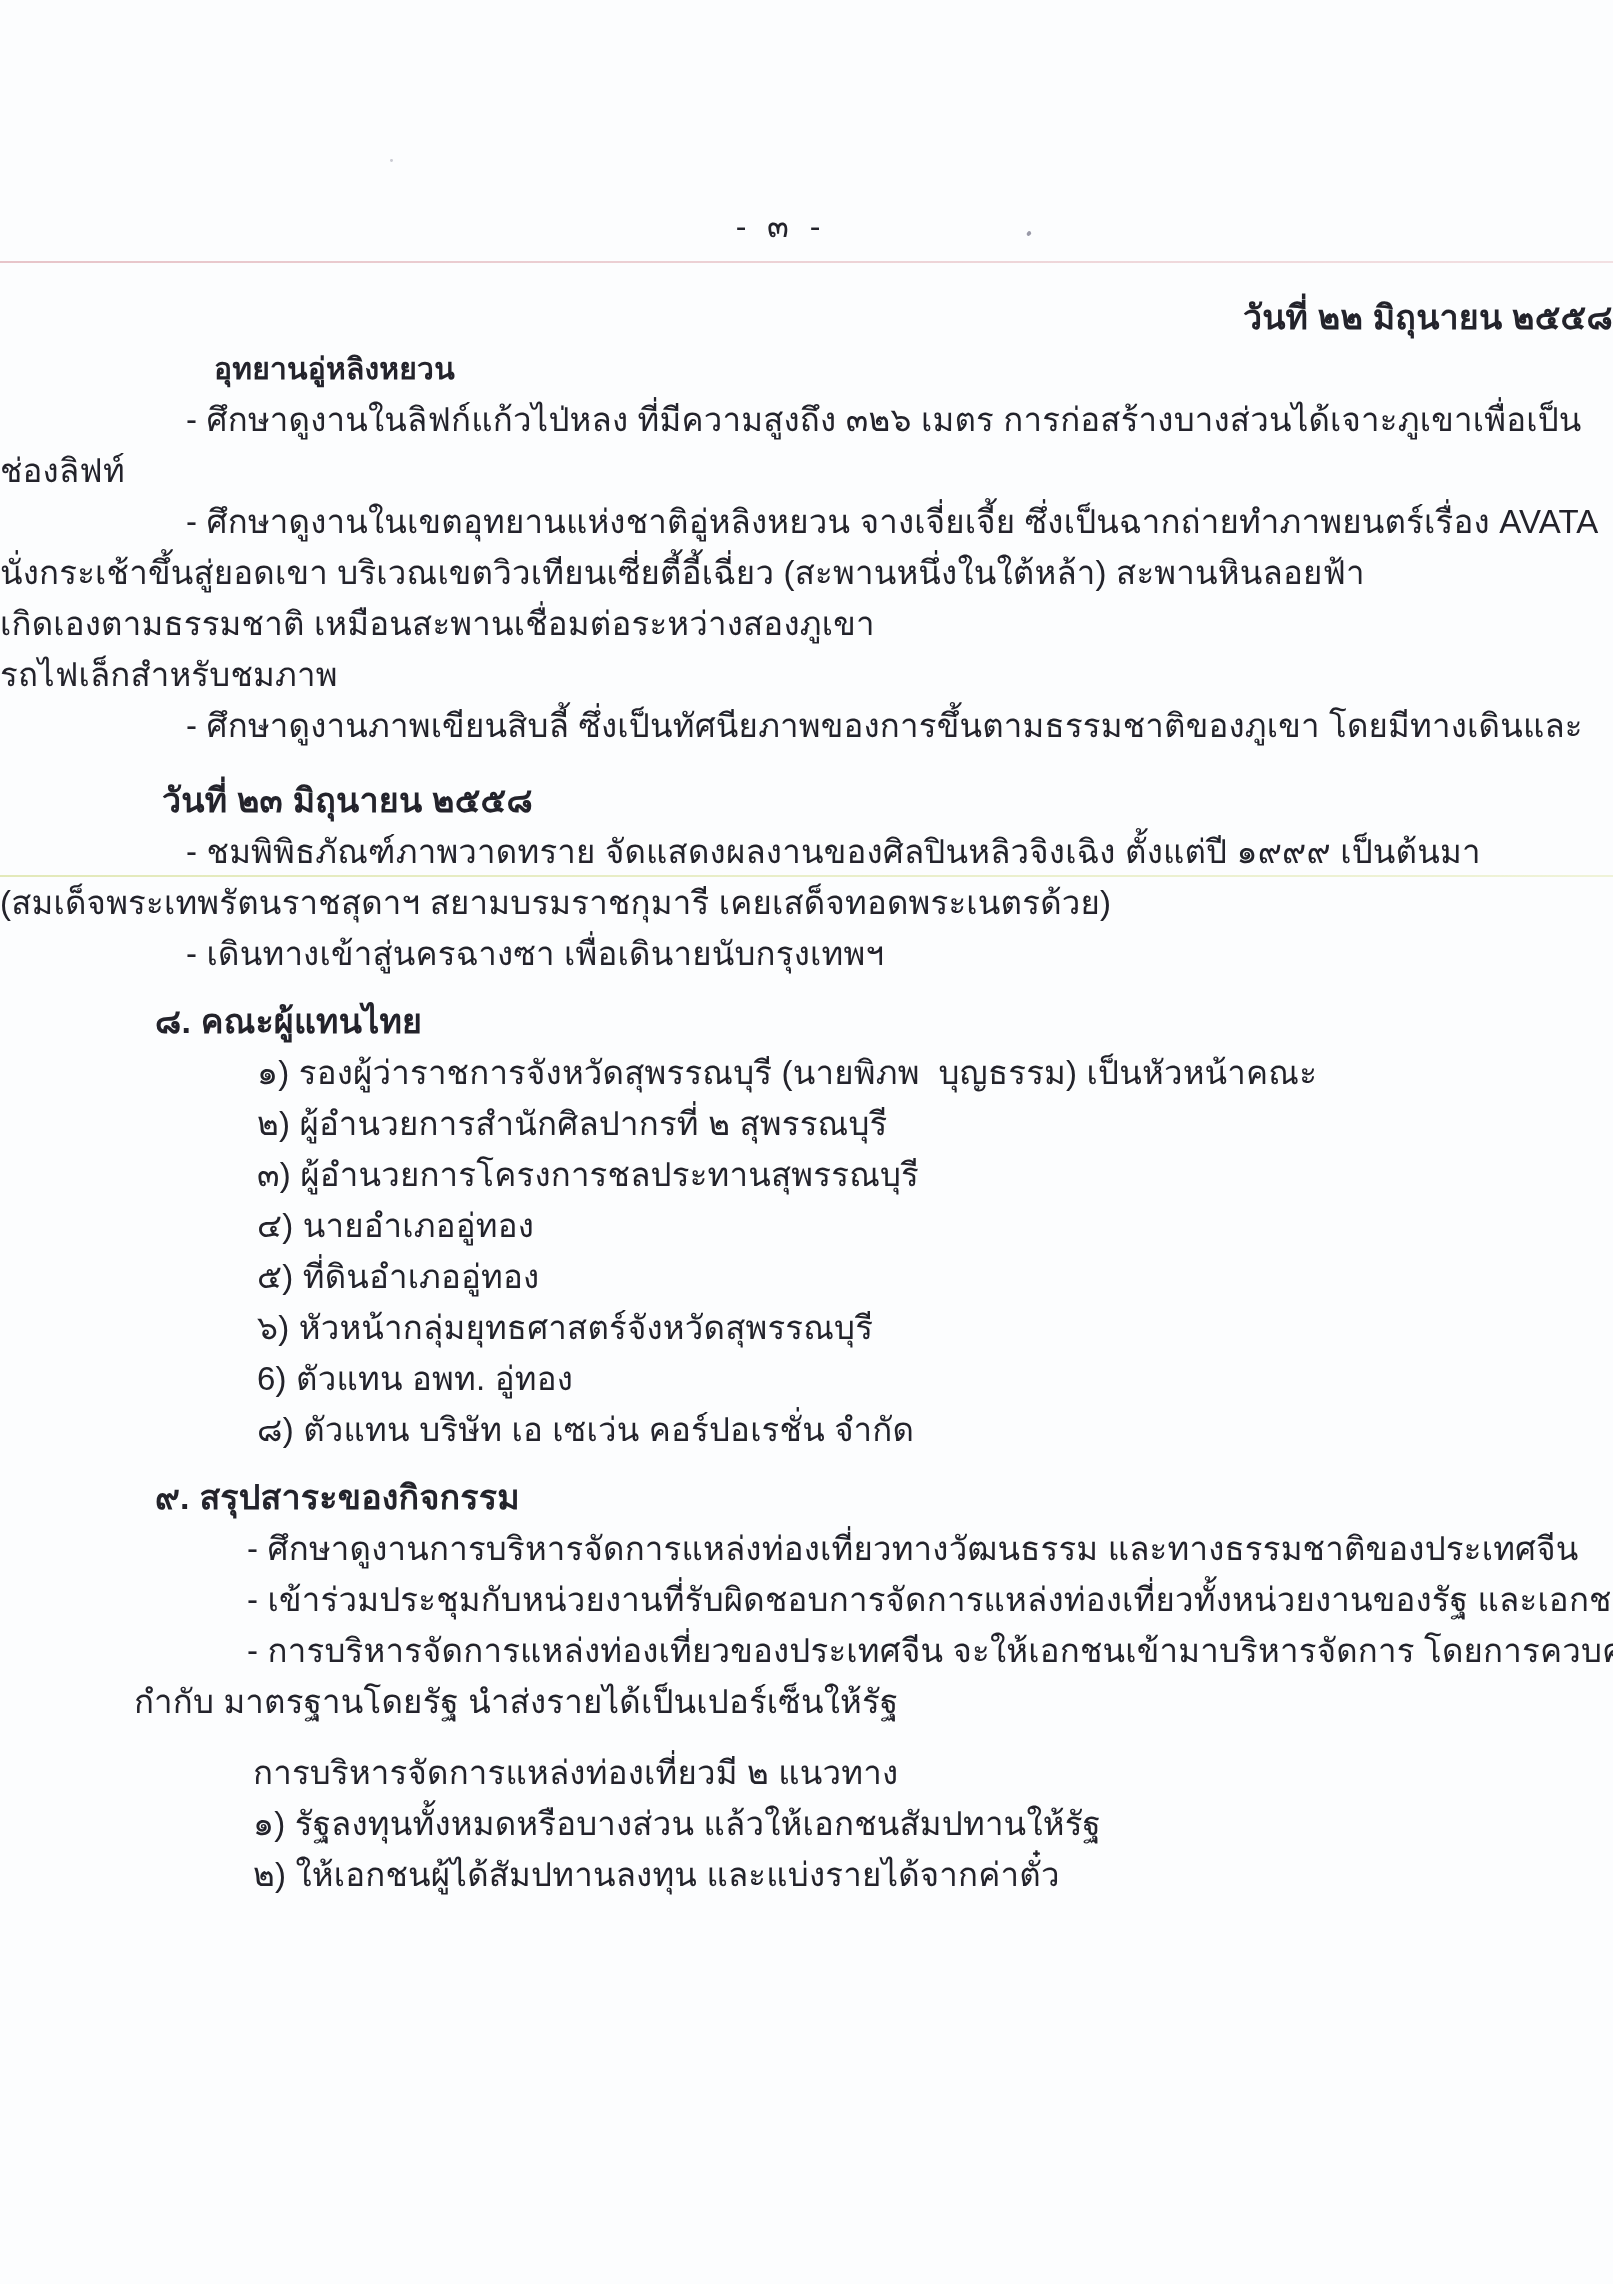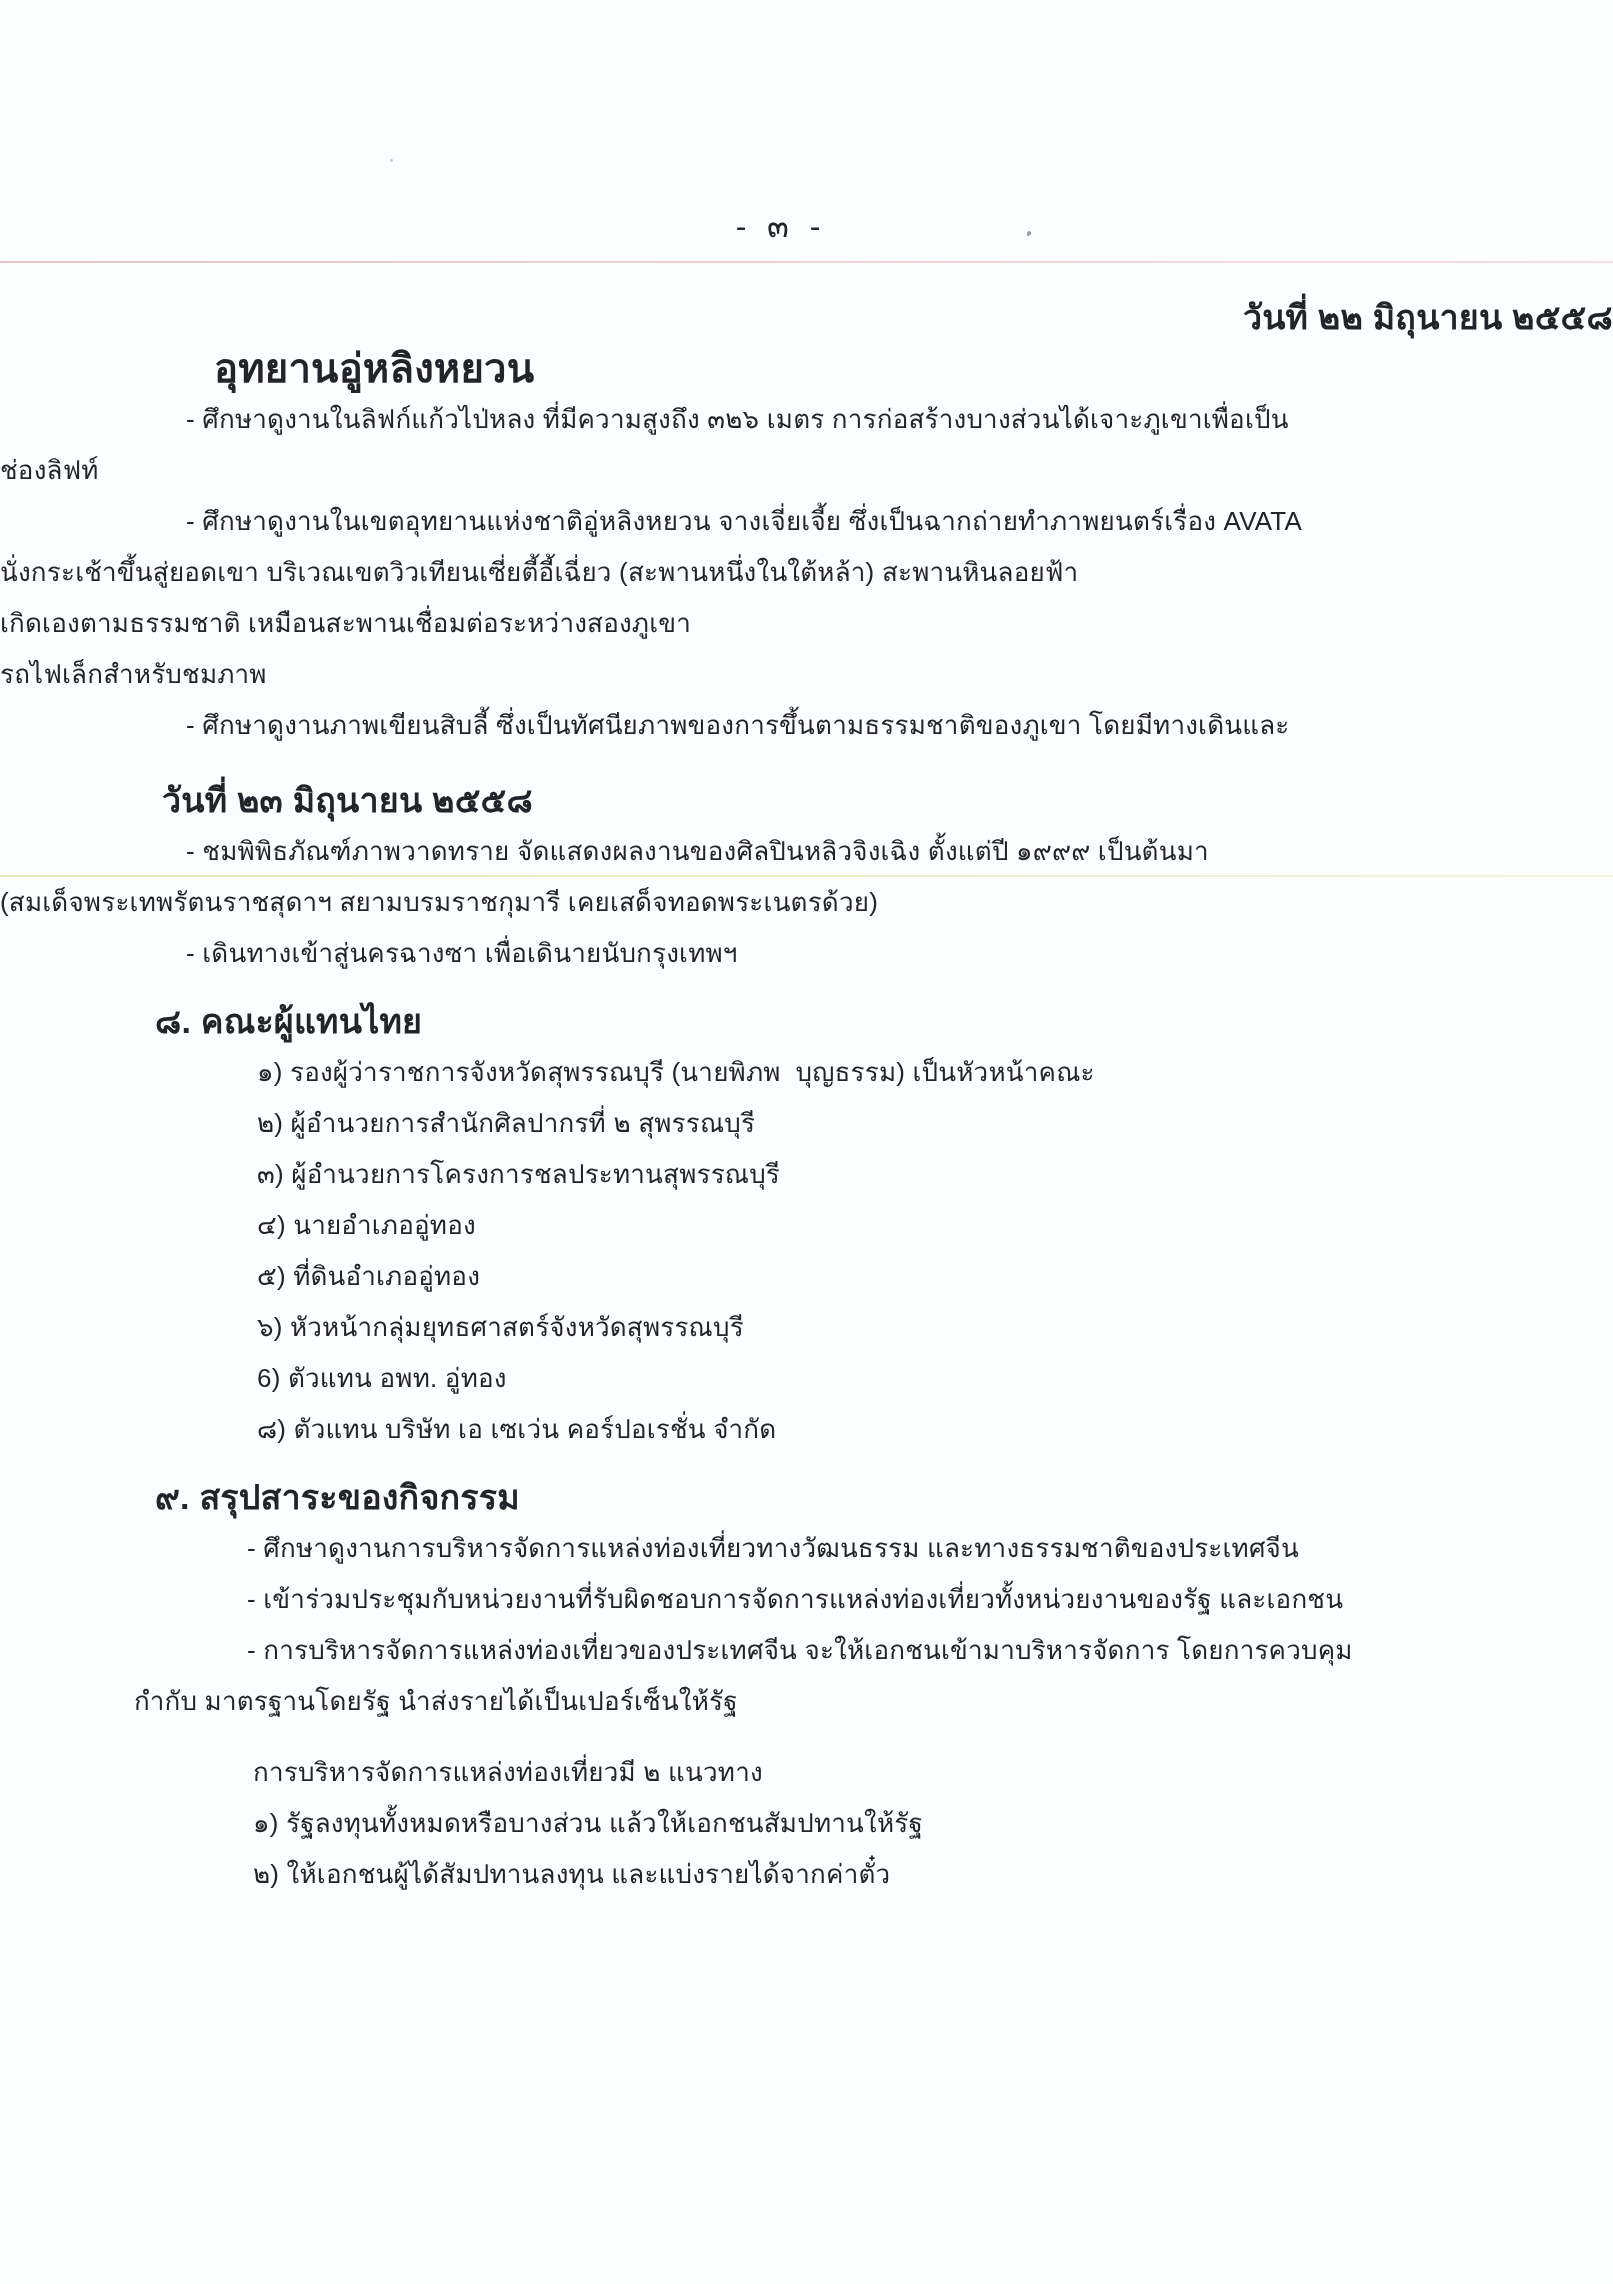--- a/index.html
+++ b/index.html
@@ -17,36 +17,36 @@
   .artifact.pink{top:261px;background:linear-gradient(to right,rgba(214,150,158,.55),rgba(224,170,175,.35));}
   .artifact.yellow{top:875px;background:linear-gradient(to right,rgba(210,220,140,.6),rgba(220,228,160,.4));}
   .speck{position:absolute;background:#9a9aa8;border-radius:50%;z-index:0;}
   .speck.s1{width:3.9px;height:4.9px;top:231px;left:1027px;transform:rotate(40deg);}
   .speck.s2{width:2.9px;height:2.9px;top:159px;left:390px;opacity:.5;}
 
   .content{position:absolute;top:201px;left:0;right:0;z-index:1;}
   .line{
     height:51px;
     line-height:51px;
-    font-size:26px;
+    font-size:33px;
     white-space:pre;
     letter-spacing:0.2px;
   }
   .page-number{
     text-align:center;
     position:relative;
     left:-25.5px;
     letter-spacing:5.9px;
     font-size:32px;
   }
   .heading{font-weight:700;font-size:34px;}
   .date-head{margin-left:174px;}
   .date-head.second{margin-left:162px;}
   .num-head{margin-left:155px;}
-  .sub{margin-left:214px;font-weight:700;font-size:40px;}
+  .sub{margin-left:214px;font-weight:700;font-size:30px;}
   .bullet{margin-left:186px;}
   .wrap{}
   .item{margin-left:257px;}
   .dbullet{margin-left:247px;}
   .flush{margin-left:134px;}
   .para{margin-left:253px;}
 
   .mt-s0{margin-top:40px;text-align:right;}
   .mt-s1{margin-top:23.5px;}
   .mt-s2{margin-top:17px;}

